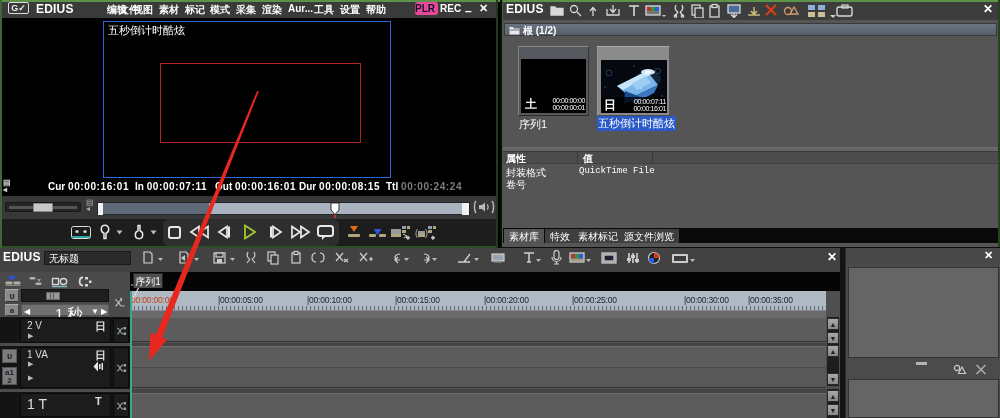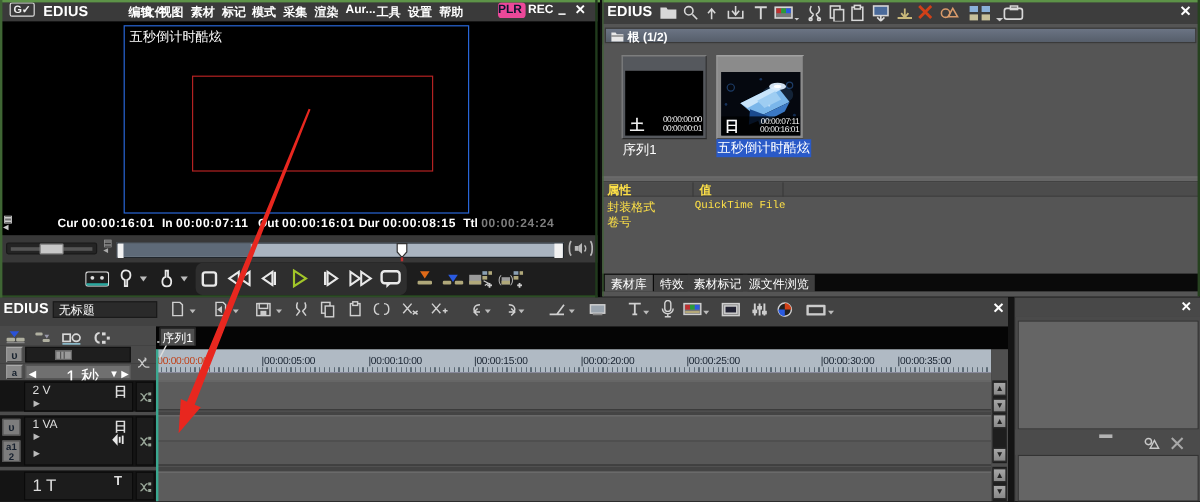--- a/index.html
+++ b/index.html
@@ -269,21 +269,21 @@
         </svg>
         <div class="abs" style="left:3px;top:39px;color:#fff;font-size:12px;font-weight:bold;line-height:12px;">日</div>
         <div class="abs" style="right:1px;top:39px;color:#fff;font-size:7px;line-height:6.5px;text-align:right;letter-spacing:-0.4px;">00:00:07:11<br>00:00:16:01</div>
       </div>
     </div>
     <div class="abs" style="left:95px;top:79px;background:#2a5ac8;color:#fff;font-size:11px;padding:0 1px;">五秒倒计时酷炫</div>
   </div>
 
   <div class="abs" style="left:0;top:147px;width:497px;height:5px;background:#666;border-top:1px solid #6e6e6e;border-bottom:1px solid #3a3a3a;"></div>
 
-  <div class="abs" style="left:0;top:152px;width:497px;height:76px;background:#555;color:#fde047;">
+  <div class="abs" style="left:0;top:152px;width:497px;height:76px;background:#555;color:#ffffff;">
     <div class="abs" style="left:0;top:0;width:497px;height:12px;background:#4c4c4c;border-bottom:1px solid #404040;">
       <span class="abs" style="left:4px;top:0px;font-size:10px;font-weight:bold;">属性</span>
       <span class="abs" style="left:81px;top:0px;font-size:10px;font-weight:bold;">值</span>
       <div class="abs" style="left:75px;top:0;width:1px;height:12px;background:#3a3a3a;"></div>
       <div class="abs" style="left:150px;top:0;width:1px;height:12px;background:#3a3a3a;"></div>
     </div>
     <div class="abs" style="left:4px;top:14px;font-size:10px;">封装格式</div>
     <div class="abs" style="left:77px;top:14px;font-size:9px;font-family:'Liberation Mono',monospace;">QuickTime File</div>
     <div class="abs" style="left:4px;top:26px;font-size:10px;">卷号</div>
   </div>

